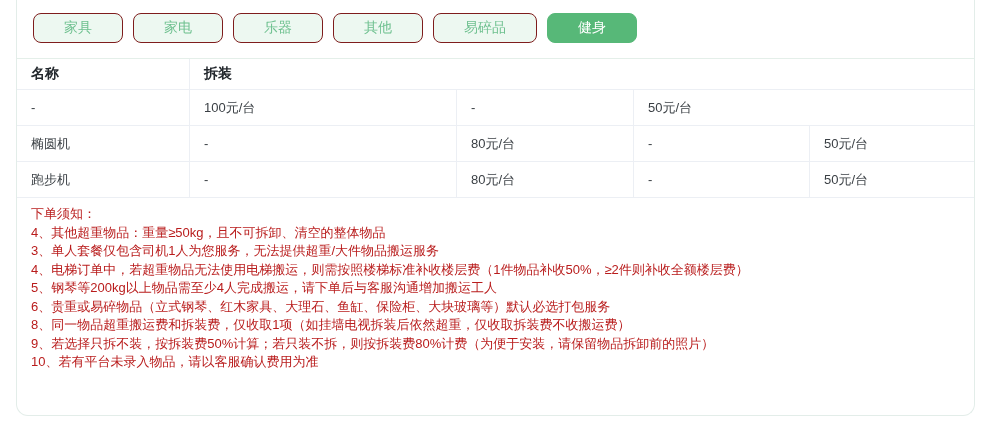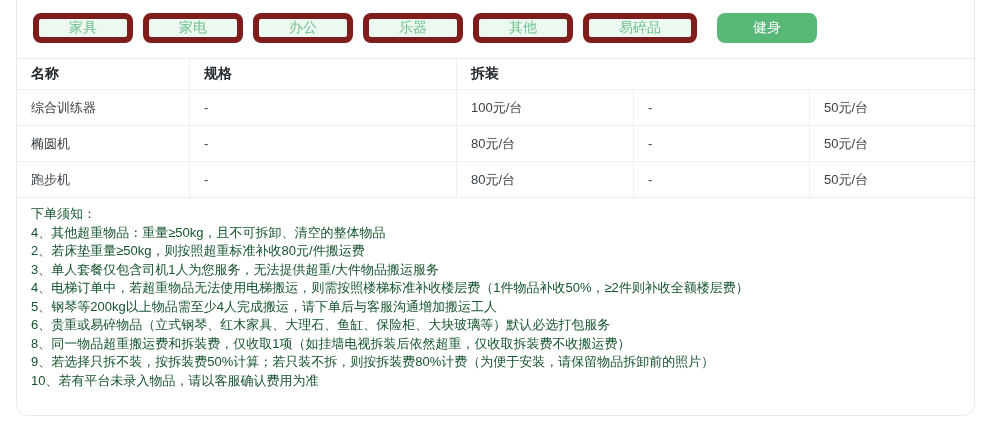--- a/index.html
+++ b/index.html
@@ -26,36 +26,35 @@
     display: flex;
     gap: 10px;
     padding: 13px 16px 15px 16px;
     align-items: center;
   }
   .tab {
     height: 30px;
     min-width: 74px;
     padding: 0 30px;
     border-radius: 8px;
-    border: 6px solid #7f1d1d;
+    border: 1px solid #7f1d1d;
     background: #edf8f1;
     color: #6ec08f;
     font-size: 14px;
     font-family: inherit;
     display: inline-flex;
     align-items: center;
     justify-content: center;
     cursor: pointer;
     white-space: nowrap;
   }
   .tab.active {
     background: #57b878;
     border-color: #57b878;
     color: #ffffff;
-    margin-left: 10px;
   }
   
   .table { border-top: 1px solid #e4efe9; }
   .trow {
     display: grid;
     grid-template-columns: 173px 267px 177px 176px 1fr;
     border-bottom: 1px solid #eceff4;
   }
   .trow > div {
     padding: 0 14px;
@@ -76,46 +75,43 @@
   .trow.tbody > div {
     height: 35px;
     font-size: 13px;
     color: #3b4045;
   }
   
   .notes {
     padding: 7px 16px 0 14px;
     font-size: 13px;
     line-height: 18.5px;
-    color: #14532d;
+    color: #b91c1c;
   }
   .notes .note-line { white-space: nowrap; overflow: hidden; }
 </style>
 </head>
 <body>
 
 <div class="card">
   <div class="tabs" id="tabs">
       <button class="tab">家具</button>
       <button class="tab">家电</button>
-      <button class="tab">办公</button>
       <button class="tab">乐器</button>
       <button class="tab">其他</button>
       <button class="tab">易碎品</button>
       <button class="tab active">健身</button>
     </div>
   <div class="table">
     <div class="trow thead" id="table-head">
         <div>名称</div>
-        <div>规格</div>
         <div>拆装</div>
       </div>
     <div id="table-body">
         <div class="trow tbody">
-          <div>综合训练器</div>
           <div>-</div>
           <div>100元/台</div>
           <div>-</div>
           <div>50元/台</div>
         </div>
         <div class="trow tbody">
           <div>椭圆机</div>
           <div>-</div>
           <div>80元/台</div>
           <div>-</div>
@@ -127,21 +123,20 @@
           <div>80元/台</div>
           <div>-</div>
           <div>50元/台</div>
         </div>
       </div>
   </div>
   <div class="notes">
     <div class="note-line">下单须知：</div>
     <div id="notes-list">
         <div class="note-line">4、其他超重物品：重量≥50kg，且不可拆卸、清空的整体物品</div>
-        <div class="note-line">2、若床垫重量≥50kg，则按照超重标准补收80元/件搬运费</div>
         <div class="note-line">3、单人套餐仅包含司机1人为您服务，无法提供超重/大件物品搬运服务</div>
         <div class="note-line">4、电梯订单中，若超重物品无法使用电梯搬运，则需按照楼梯标准补收楼层费（1件物品补收50%，≥2件则补收全额楼层费）</div>
         <div class="note-line">5、钢琴等200kg以上物品需至少4人完成搬运，请下单后与客服沟通增加搬运工人</div>
         <div class="note-line">6、贵重或易碎物品（立式钢琴、红木家具、大理石、鱼缸、保险柜、大块玻璃等）默认必选打包服务</div>
         <div class="note-line">8、同一物品超重搬运费和拆装费，仅收取1项（如挂墙电视拆装后依然超重，仅收取拆装费不收搬运费）</div>
         <div class="note-line">9、若选择只拆不装，按拆装费50%计算；若只装不拆，则按拆装费80%计费（为便于安装，请保留物品拆卸前的照片）</div>
         <div class="note-line">10、若有平台未录入物品，请以客服确认费用为准</div>
       </div>
   </div>
 </div>

